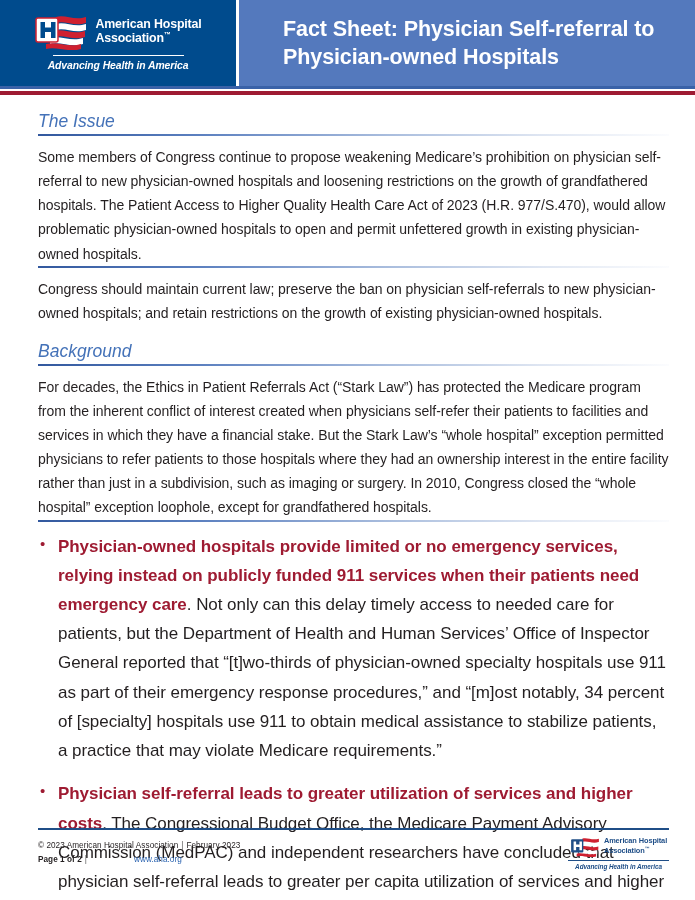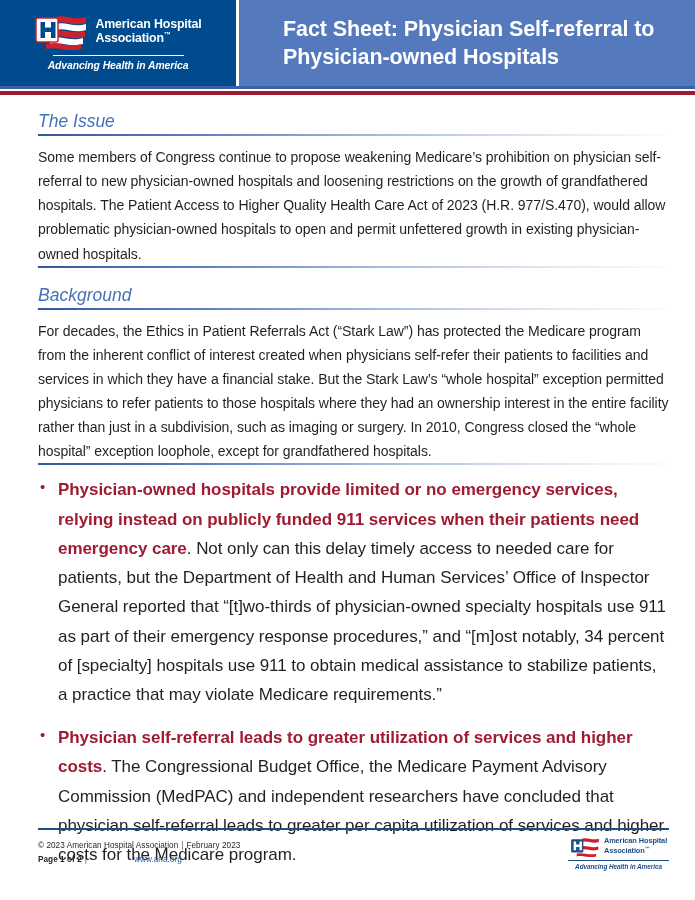--- a/index.html
+++ b/index.html
@@ -284,20 +284,23 @@
   <div class="section">
     <div class="section-heading">The Issue</div>
     <div class="section-rule"></div>
     <div class="section-body">
       <p>Some members of Congress continue to propose weakening Medicare’s prohibition on physician self-referral to new physician-owned hospitals and loosening restrictions on the growth of grandfathered hospitals. The Patient Access to Higher Quality Health Care Act of 2023 (H.R. 977/S.470), would allow problematic physician-owned hospitals to open and permit unfettered growth in existing physician-owned hospitals.</p>
     </div>
   </div>
 
   <div class="section">
     <div class="section-rule"></div>
+    <div class="section-body">
+      <p>Congress should maintain current law; preserve the ban on physician self-referrals to new physician-owned hospitals; and retain restrictions on the growth of existing physician-owned hospitals.</p>
+    </div>
   </div>
 
   <div class="section">
     <div class="section-heading">Background</div>
     <div class="section-rule"></div>
     <div class="section-body">
       <p>For decades, the Ethics in Patient Referrals Act (“Stark Law”) has protected the Medicare program from the inherent conflict of interest created when physicians self-refer their patients to facilities and services in which they have a financial stake. But the Stark Law’s “whole hospital” exception permitted physicians to refer patients to those hospitals where they had an ownership interest in the entire facility rather than just in a subdivision, such as imaging or surgery. In 2010, Congress closed the “whole hospital” exception loophole, except for grandfathered hospitals.</p>
     </div>
   </div>
 

